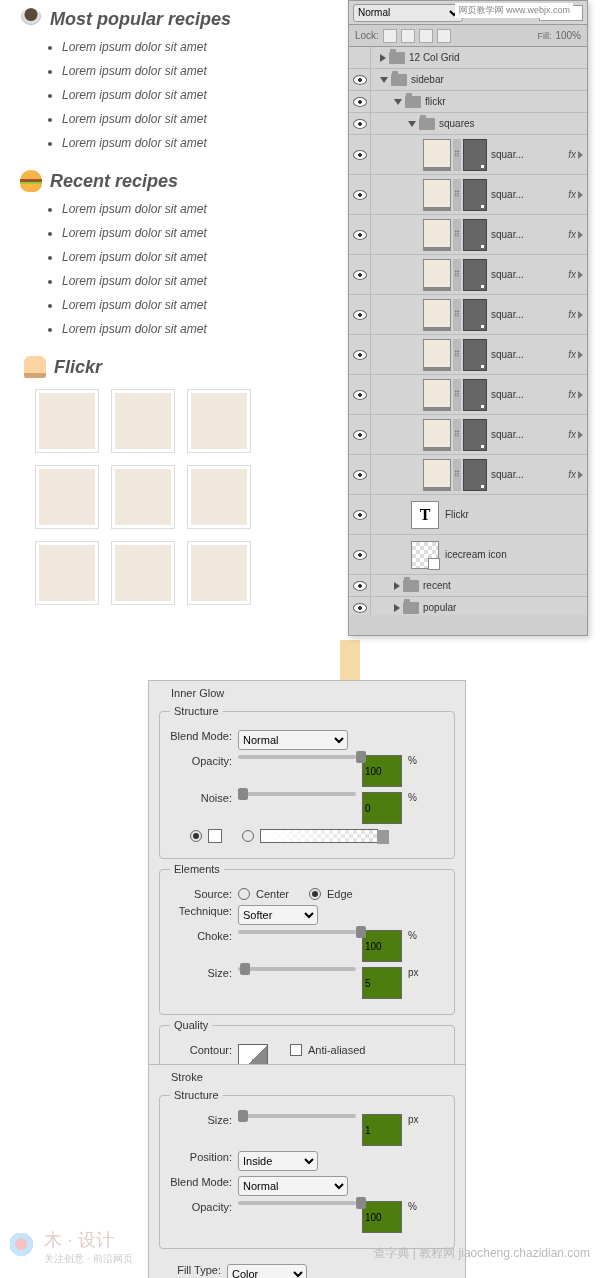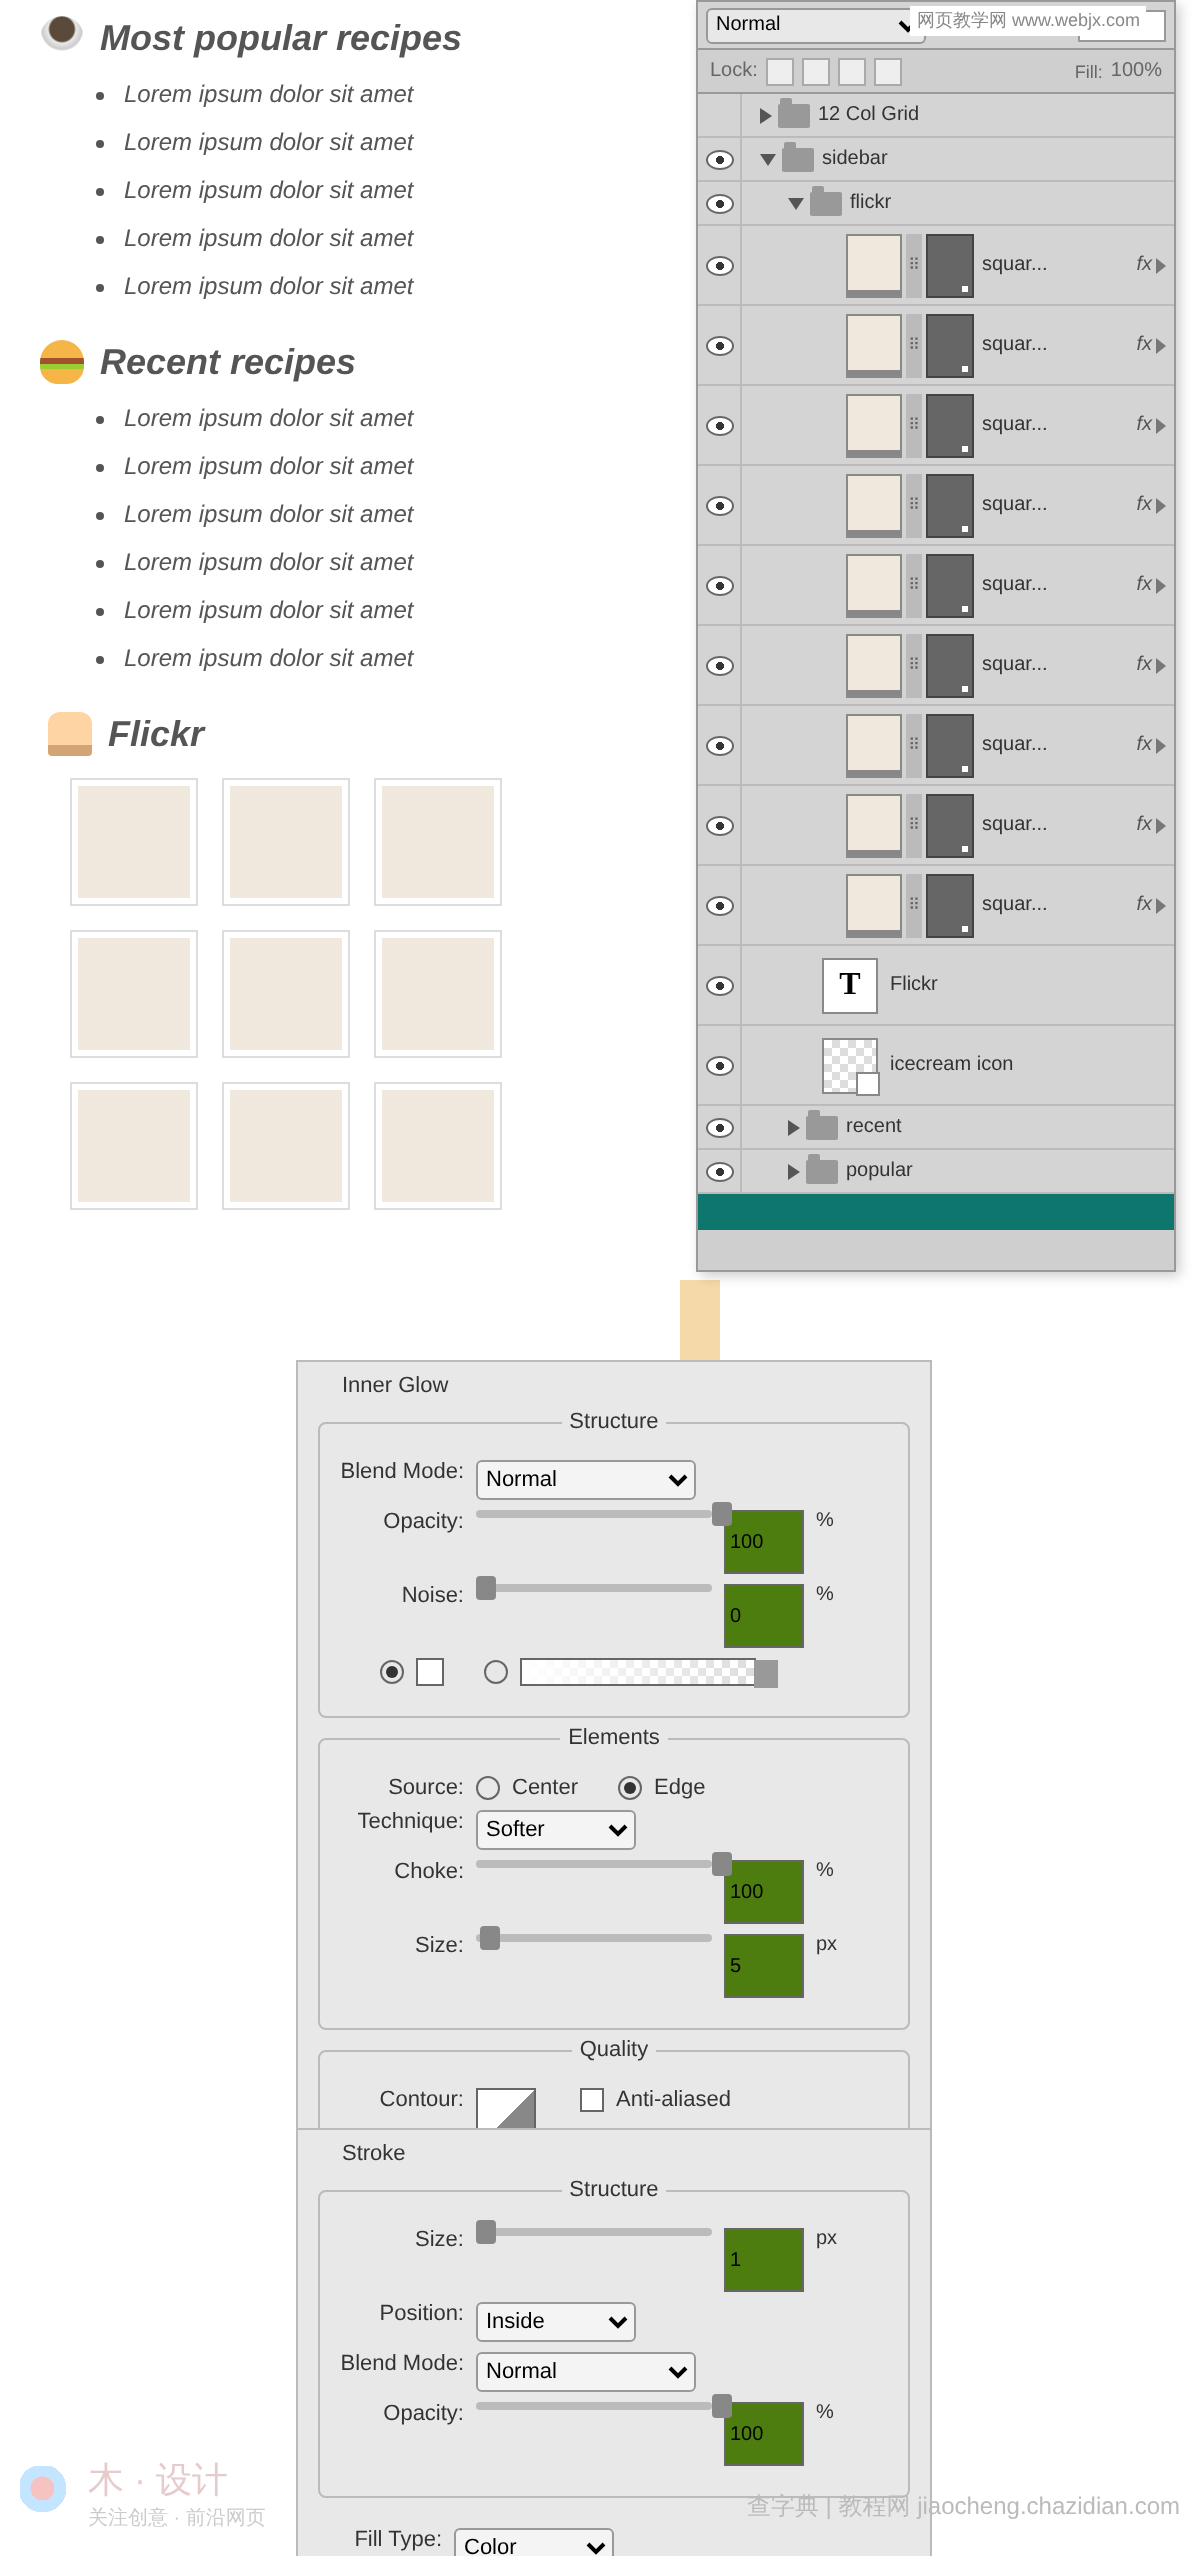--- a/index.html
+++ b/index.html
@@ -57,21 +57,21 @@
 .txt-thumb { width: 28px; height: 28px; background: #fff; border: 1px solid #888; display: flex; align-items: center; justify-content: center; font-family: serif; font-size: 16px; font-weight: bold; margin: 0 6px; }
 .trans-thumb { width: 28px; height: 28px; background: repeating-conic-gradient(#ddd 0 25%, #fff 0 50%) 0 0/8px 8px; border: 1px solid #888; margin: 0 6px; position: relative; }
 .trans-thumb::after { content: ""; position: absolute; right: -2px; bottom: -2px; width: 10px; height: 10px; background: #fff; border: 1px solid #888; }
 
 
 .dialog { position: absolute; background: #e8e8e8; border: 1px solid #bbb; padding: 8px 10px 14px; font-size: 11px; color: #333; }
 .dialog.inner-glow { left: 148px; top: 680px; width: 318px; }
 .dialog.stroke { left: 148px; top: 1064px; width: 318px; }
 .d-title { position: relative; top: -2px; left: 8px; background: #e8e8e8; padding: 0 4px; font-size: 11px; }
 fieldset { border: 1px solid #bbb; border-radius: 4px; margin-top: 4px; padding: 8px 10px 10px; position: relative; }
-fieldset > legend { font-size: 11px; padding: 0 4px; background: #e8e8e8; text-align: center; }
+fieldset > legend { font-size: 11px; padding: 0 4px; background: #e8e8e8; }
 .frow { display: flex; margin: 5px 0; gap: 6px; }
 .frow .flab { width: 62px; text-align: right; font-size: 11px; }
 .frow select { height: 20px; width: 110px; font-size: 11px; background: #f4f4f4; border: 1px solid #999; border-radius: 3px; }
 .frow select.sm { width: 80px; }
 .slider { flex: 1; height: 4px; background: #bbb; border-radius: 2px; position: relative; max-width: 118px; }
 .slider .knob { position: absolute; top: -4px; width: 10px; height: 12px; background: #888; border-radius: 2px; }
 .numbox { width: 40px; height: 32px; border: 1px solid #666; background: #4d7c0f; font-size: 10px; text-align: left; padding-left: 2px; }
 .unit { font-size: 10px; }
 .radio-row { display: flex; align-items: center; gap: 6px; padding-left: 20px; }
 .radio { width: 12px; height: 12px; border: 1px solid #666; border-radius: 50%; display: inline-flex; align-items: center; justify-content: center; }
@@ -179,20 +179,29 @@
       </div>
       <div class="lrow group">
         <div class="vis">
           <span class="eye"></span>
         </div>
         <span class="indent" style="width: 20px;"></span>
         <span class="arrow down"></span>
         <span class="folder"></span>
         <span class="lname">flickr</span>
       </div>
+      <div class="lrow group">
+        <div class="vis">
+          <span class="eye"></span>
+        </div>
+        <span class="indent" style="width: 34px;"></span>
+        <span class="arrow down"></span>
+        <span class="folder"></span>
+        <span class="lname">squares</span>
+      </div>
       <div class="lrow tall">
         <div class="vis">
           <span class="eye"></span>
         </div>
         <span class="indent" style="width: 48px;"></span>
         <span class="thumb-pair">
           <span class="thumb1"></span>
           <span class="link-ic">⠿</span>
           <span class="thumb2"></span>
         </span>

